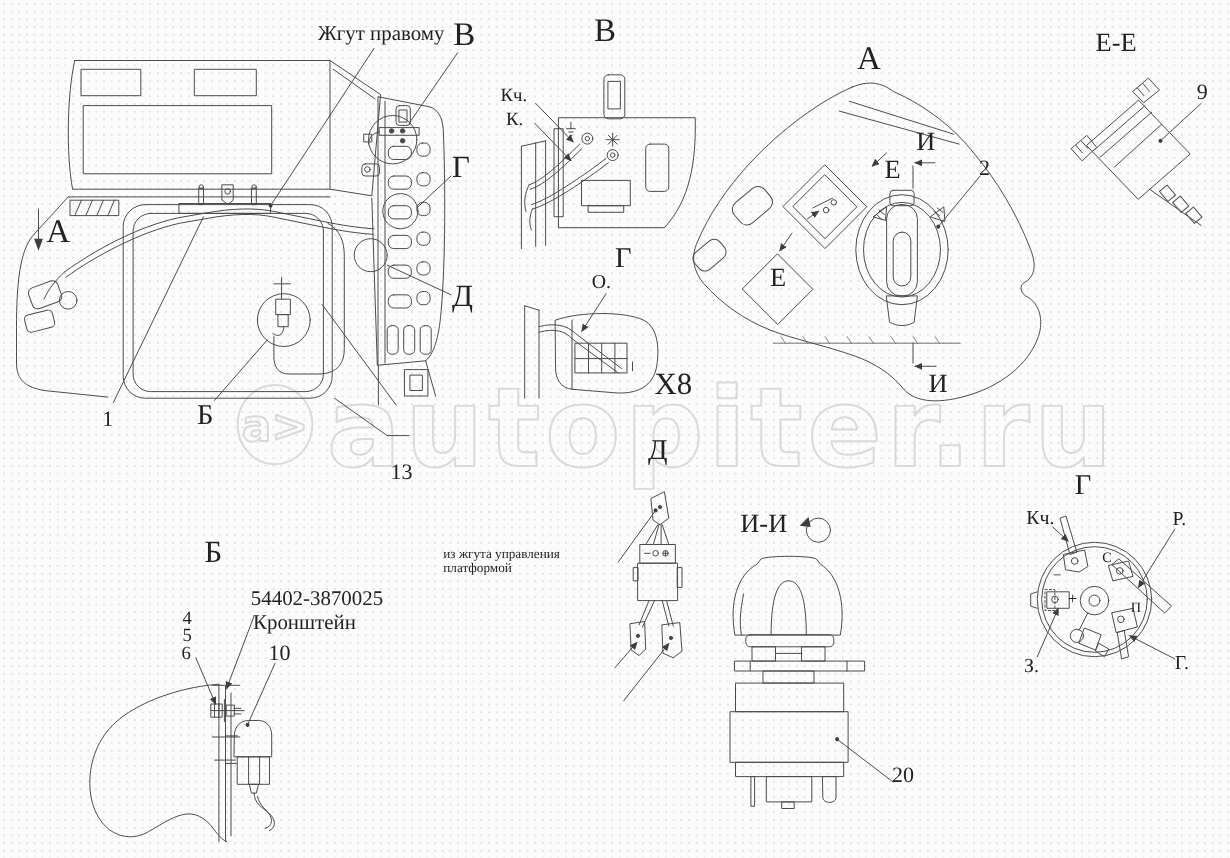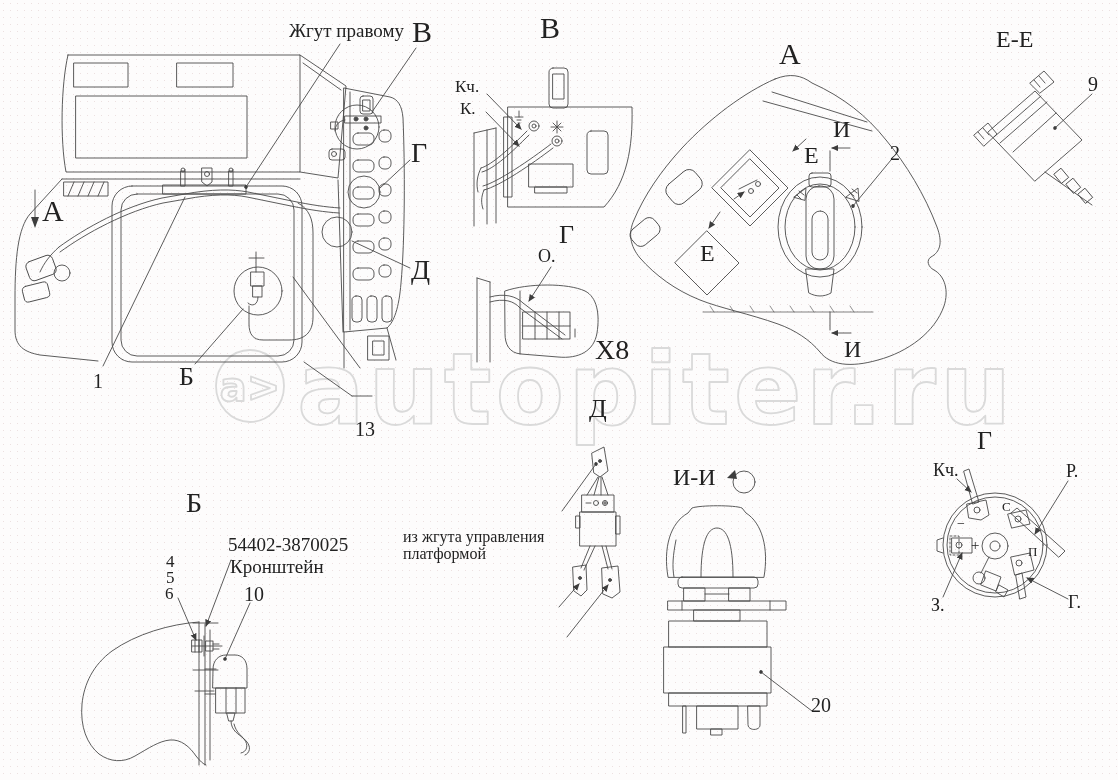--- a/index.html
+++ b/index.html
@@ -335,21 +335,21 @@
 <div class="lbl" style="left:804px;top:143px;font-size:24px;">Е</div>
 <div class="lbl" style="left:700px;top:241px;font-size:24px;">Е</div>
 <div class="lbl" style="left:833px;top:117px;font-size:24px;">И</div>
 <div class="lbl" style="left:844px;top:337px;font-size:24px;">И</div>
 <div class="lbl" style="left:890px;top:143px;font-size:20px;">2</div>
 
 <div class="lbl" style="left:996px;top:27px;font-size:24px;">Е-Е</div>
 <div class="lbl" style="left:1088px;top:74px;font-size:20px;">9</div>
 
 <div class="lbl" style="left:589px;top:395px;font-size:26px;">Д</div>
-<div class="lbl wrap" style="left:403px;top:497px;width:164px;font-size:16px;margin-top:32px;">из жгута управления платформой</div>
+<div class="lbl wrap" style="left:403px;top:497px;width:164px;font-size:12px;">из жгута управления платформой</div>
 
 <div class="lbl" style="left:673px;top:465px;font-size:24px;">И-И</div>
 <div class="lbl" style="left:811px;top:695px;font-size:20px;">20</div>
 
 <div class="lbl" style="left:977px;top:427px;font-size:26px;">Г</div>
 <div class="lbl" style="left:933px;top:461px;font-size:18px;">Кч.</div>
 <div class="lbl" style="left:1066px;top:462px;font-size:18px;">Р.</div>
 <div class="lbl" style="left:931px;top:596px;font-size:18px;">З.</div>
 <div class="lbl" style="left:1068px;top:593px;font-size:18px;">Г.</div>
 <div class="lbl" style="left:957px;top:517px;font-size:14px;">−</div>

